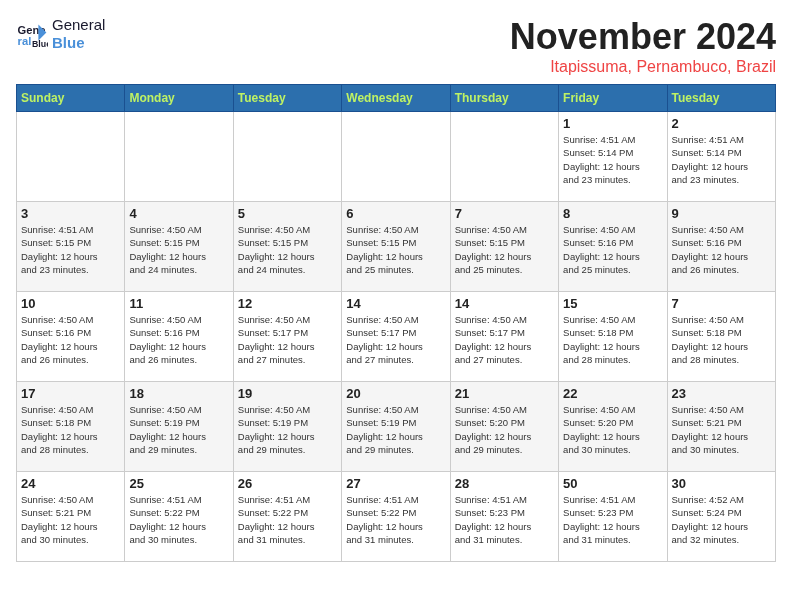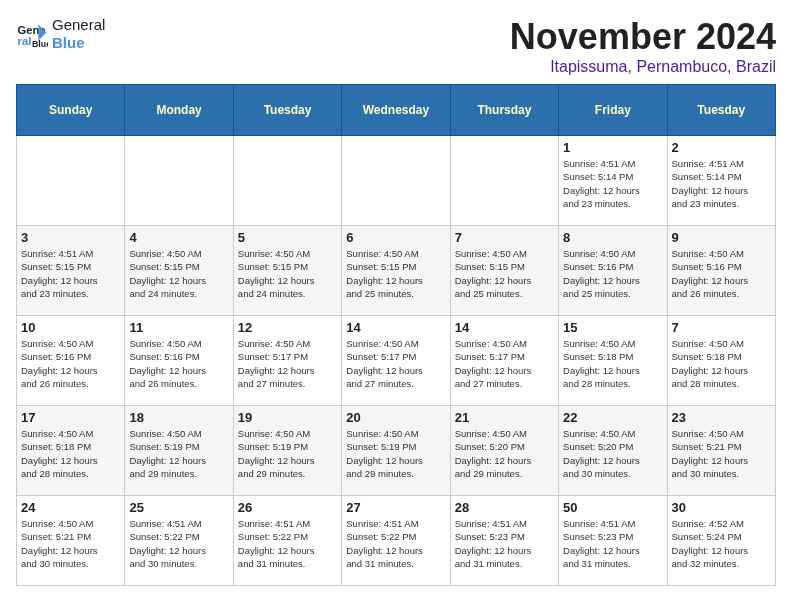--- a/index.html
+++ b/index.html
@@ -29,34 +29,34 @@
       text-align: right;
       margin-left: 40px;
     }
     .calendar-title {
       font-size: 36px;
       font-weight: bold;
       color: #222;
     }
     .calendar-subtitle {
       font-size: 16px;
-      color: #4c1d95;
+      color: #ef4444;
     }
     table {
       width: 100%;
       border-collapse: collapse;
       table-layout: fixed;
     }
     thead tr th {
       background-color: #2c6fad;
-      color: #fef9c3;
+      color: #bef264;
       font-size: 12px;
       font-weight: bold;
-      padding: 18px 4px;
-      text-align: center;
+      padding: 6px 4px;
+      text-align: left;
       border: 1px solid #1a5090;
     }
     tbody tr td {
       border: 1px solid #ccc;
       vertical-align: top;
       padding: 4px;
       font-size: 10px;
       color: #333;
       height: 90px;
       background: #fff;

